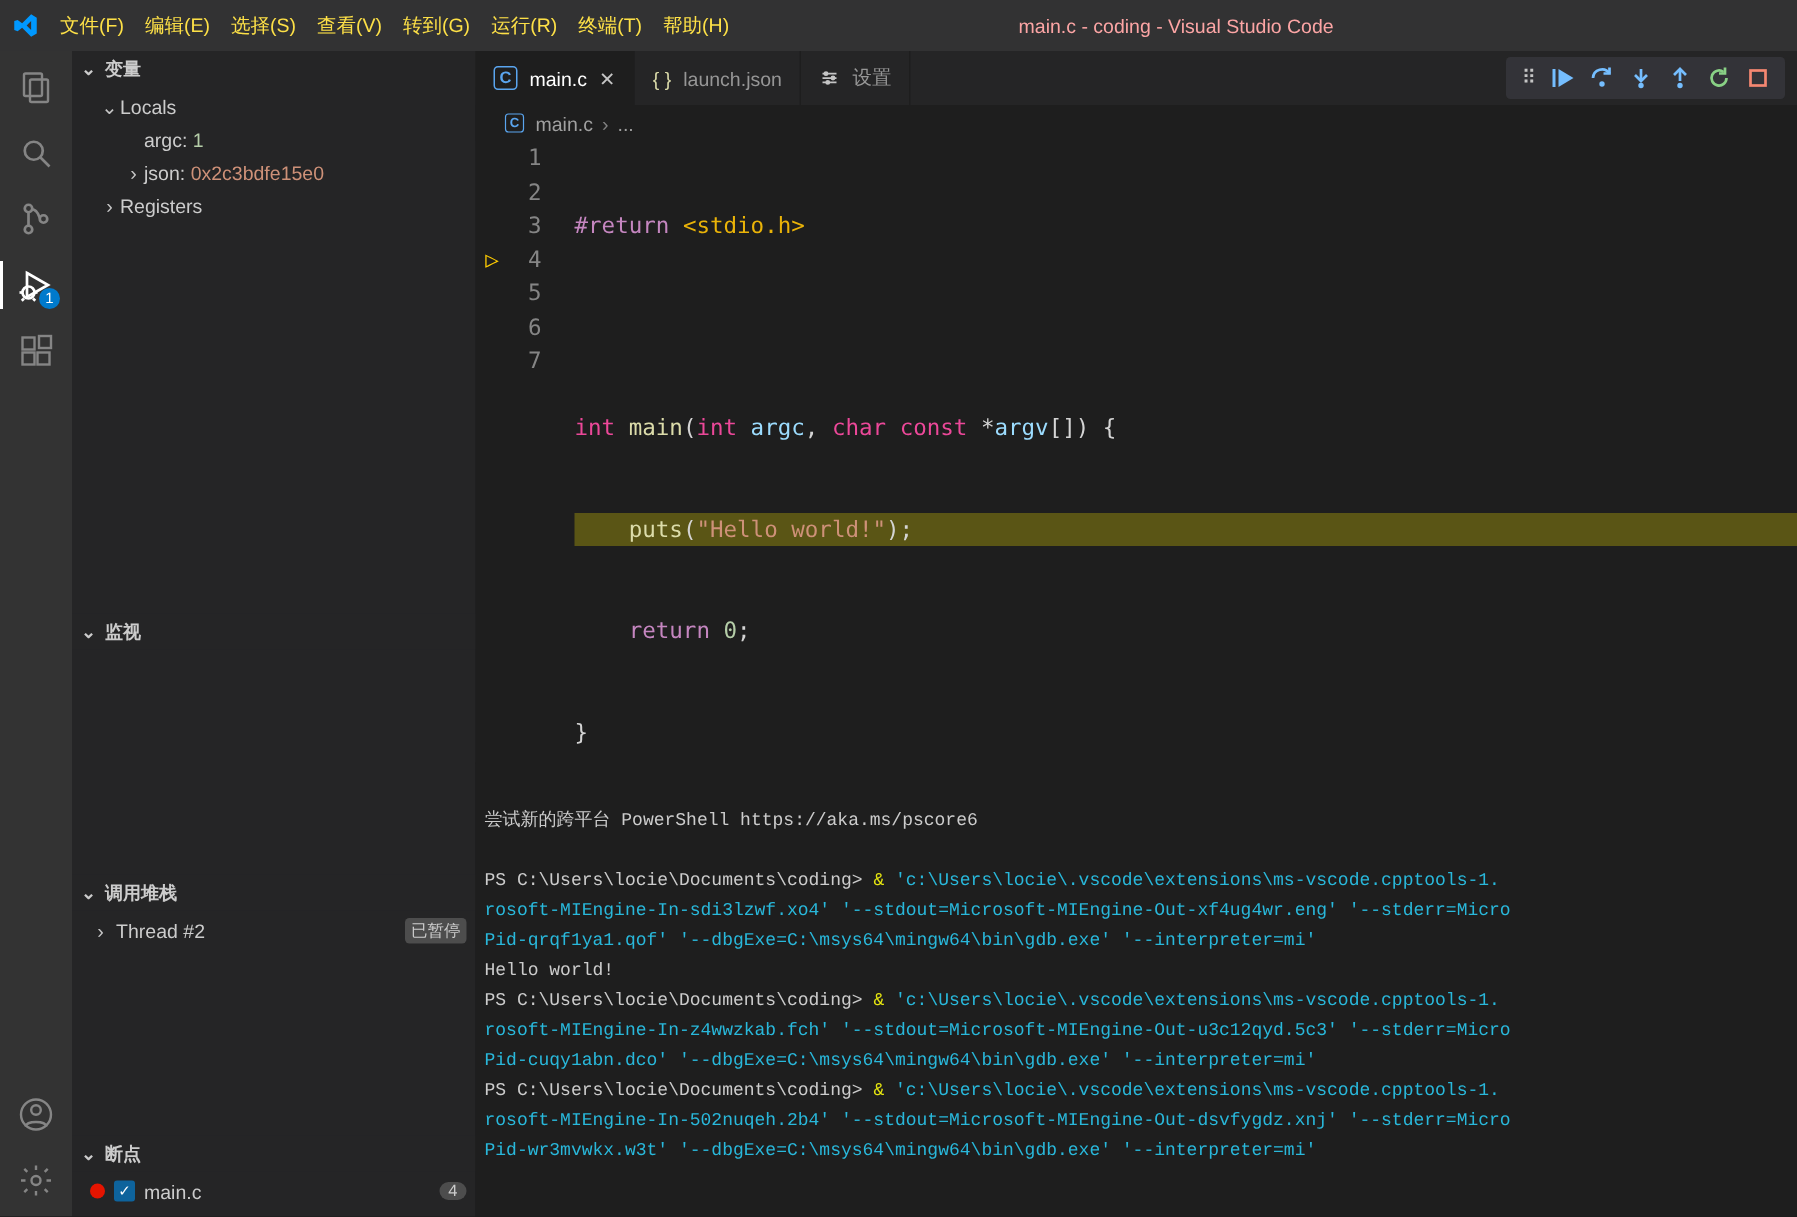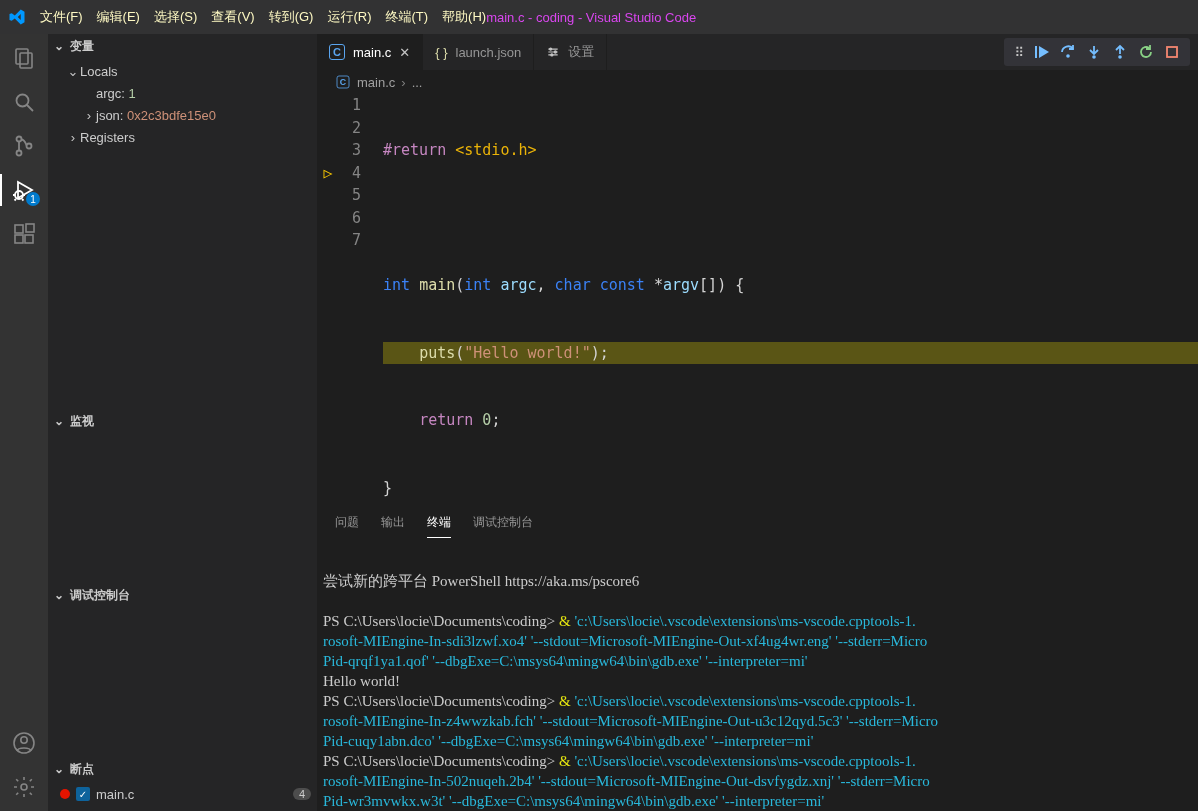--- a/index.html
+++ b/index.html
@@ -18,22 +18,22 @@
     height: 34px; background:#323233;
     display:flex; align-items:center;
     font-family: "Segoe UI", sans-serif;
     font-size: 13px;
     padding-left:8px;
   }
   .menubar .logo {
     width:18px;height:18px;margin-right:10px;display:inline-block;
   }
   .menubar .menus { display:flex; gap:14px; padding-left:4px }
-  .menubar .menu-item { color:#fef9c3; cursor:pointer }
-  .menubar .title { flex:1; text-align:left; color:#d946ef; padding-right:116px }
+  .menubar .menu-item { color:#fde047; cursor:pointer }
+  .menubar .title { flex:1; text-align:center; color:#fca5a5; padding-right:116px }
 
   
   .main { flex:1; display:flex; min-height:0 }
 
   .activitybar {
     width:48px; background:#333333;
     display:flex; flex-direction:column; align-items:center;
     padding-top:10px; gap:16px;
   }
   .activitybar .aicon {
@@ -120,31 +120,31 @@
   .breadcrumb .sep{color:#808080}
 
   .code-area { flex:1; display:flex; font-size:15px; line-height:22.5px; min-height:0;overflow:hidden;font-family:Consolas,monospace }
   .gutter-bp { width:22px;text-align:center;color:#ffcc00 }
   .gutter-ln { width:38px;text-align:right;color:#858585;padding-right:16px }
   .code-lines { flex:1; white-space:pre; padding-left:6px }
   .code-line { height:22.5px }
   .code-line.hl { background:#5a5515 }
   .cur-arrow { color:#ffcc00 }
 
-  .tok-pp{color:#c586c0}.tok-inc{color:#eab308}.tok-type{color:#3b82f6}
+  .tok-pp{color:#c586c0}.tok-inc{color:#eab308}.tok-type{color:#ec4899}
   .tok-fn{color:#dcdcaa}.tok-ctl{color:#c586c0}
   .tok-id{color:#9cdcfe}.tok-str{color:#ce9178}
   .tok-num{color:#b5cea8}.tok-pn{color:#d4d4d4}
 
   
   .panel { background:#1e1e1e; border-top:1px solid #1e1e1e; font-size:14px; height:303px; display:flex; flex-direction:column }
   .panel-tabs { height:34px;border-bottom:1px solid #1e1e1e;display:flex;align-items:center;gap:22px;padding-left:18px;font-size:12px;font-family:"Segoe UI",sans-serif }
   .panel-tab{color:#969696;cursor:pointer;padding-bottom:6px}
   .panel-tab.active{color:#ffffff;border-bottom:1px solid #ffffff}
-  .term-body{flex:1;padding:8px 2px 0 6px;font-family:Liberation Serif, serif;font-size:15px;line-height:20px;overflow:hidden;white-space:pre-wrap;word-break:break-all}
+  .term-body{flex:1;padding:8px 2px 0 6px;font-family:Liberation Mono, monospace;font-size:12px;line-height:20px;overflow:hidden;white-space:pre-wrap;word-break:break-all}
   .t-fg{color:#cccccc}.t-cyan{color:#29b8db}.t-yel{color:#e5e510}
 
   svg { display:block }
 </style>
 </head>
 <body>
 
 <div class="menubar">
   <span class="logo">
     <svg viewBox="0 0 24 24" width="18" height="18">
@@ -252,23 +252,30 @@
     <div class="flex1"></div>
 
     <div class="section-header">
       <span class="tw">⌄</span>
       <span>监视</span>
     </div>
     <div style="height:150px"></div>
 
     <div class="section-header">
       <span class="tw">⌄</span>
-      <span>调试控制台</span>
+      <span>调用堆栈</span>
     </div>
     <div class="section-body" style="height:150px">
+      <div class="thread-row">
+        <span>
+          <span class="tw">›</span>
+          <span>Thread #2</span>
+        </span>
+        <span class="pill">已暂停</span>
+      </div>
     </div>
 
     <div class="section-header">
       <span class="tw">⌄</span>
       <span>断点</span>
     </div>
     <div class="section-body">
       <div class="bp-row">
         <span class="bp-dot"></span>
         <span class="chk">✓</span>
@@ -376,26 +383,20 @@
         <div class="code-line"></div>
         <div class="code-line"><span class="tok-type">int</span> <span class="tok-fn">main</span><span class="tok-pn">(</span><span class="tok-type">int</span> <span class="tok-id">argc</span><span class="tok-pn">, </span><span class="tok-type">char</span> <span class="tok-type">const</span><span class="tok-pn"> *</span><span class="tok-id">argv</span><span class="tok-pn">[]) {</span></div>
         <div class="code-line hl">    <span class="tok-fn">puts</span><span class="tok-pn">(</span><span class="tok-str">"Hello world!"</span><span class="tok-pn">);</span></div>
         <div class="code-line">    <span class="tok-ctl">return</span> <span class="tok-num">0</span><span class="tok-pn">;</span></div>
         <div class="code-line"><span class="tok-pn">}</span></div>
         
       </div>
     </div>
 
     <div class="panel">
-      <div class="panel-tabs">
-        <span class="panel-tab">问题</span>
-        <span class="panel-tab">输出</span>
-        <span class="panel-tab active">终端</span>
-        <span class="panel-tab">调试控制台</span>
-      </div>
       <div class="term-body">
 <span class="t-fg">尝试新的跨平台 PowerShell https://aka.ms/pscore6</span>
 
 <span class="t-fg">PS C:\Users\locie\Documents\coding&gt; </span><span class="t-yel">&amp; </span><span class="t-cyan">'c:\Users\locie\.vscode\extensions\ms-vscode.cpptools-1.</span>
 <span class="t-cyan">rosoft-MIEngine-In-sdi3lzwf.xo4' '--stdout=Microsoft-MIEngine-Out-xf4ug4wr.eng' '--stderr=Micro</span>
 <span class="t-cyan">Pid-qrqf1ya1.qof' '--dbgExe=C:\msys64\mingw64\bin\gdb.exe' '--interpreter=mi'</span>
 <span class="t-fg">Hello world!</span>
 <span class="t-fg">PS C:\Users\locie\Documents\coding&gt; </span><span class="t-yel">&amp; </span><span class="t-cyan">'c:\Users\locie\.vscode\extensions\ms-vscode.cpptools-1.</span>
 <span class="t-cyan">rosoft-MIEngine-In-z4wwzkab.fch' '--stdout=Microsoft-MIEngine-Out-u3c12qyd.5c3' '--stderr=Micro</span>
 <span class="t-cyan">Pid-cuqy1abn.dco' '--dbgExe=C:\msys64\mingw64\bin\gdb.exe' '--interpreter=mi'</span>

